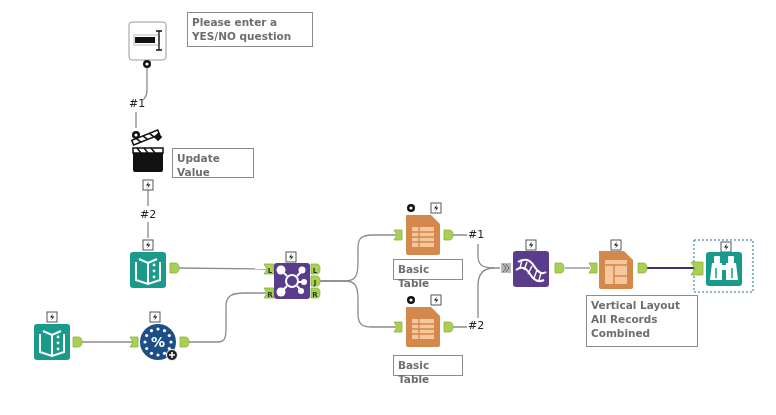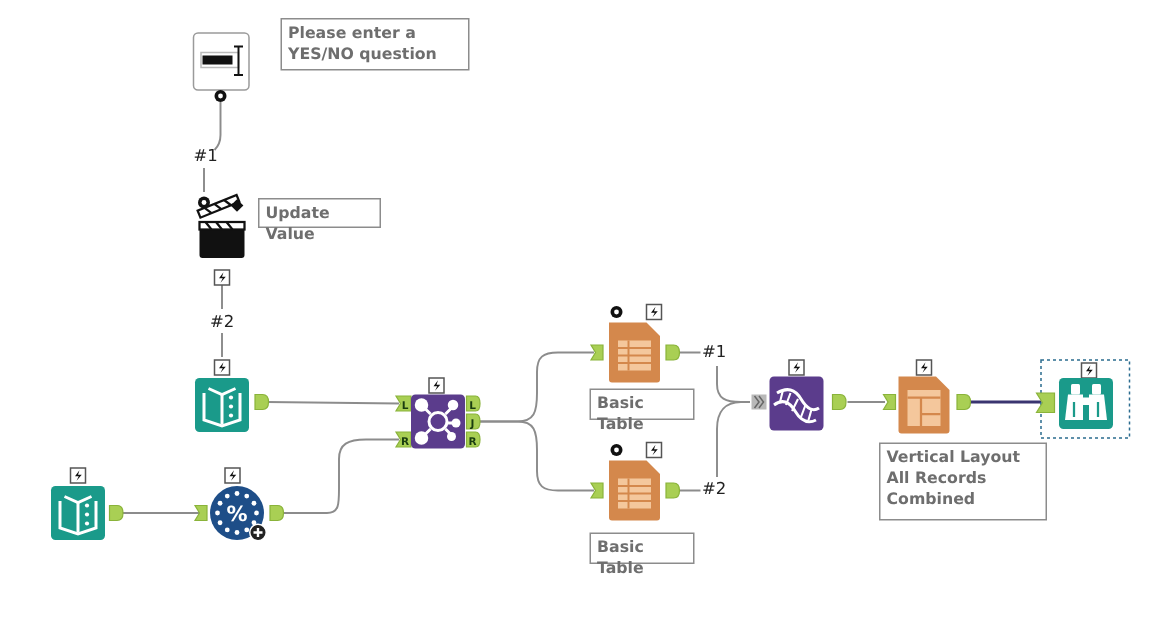--- a/index.html
+++ b/index.html
@@ -258,21 +258,21 @@
       <path d="M726 263 L736 263 L738 280 L726 280 Z"></path>
       <rect x="721" y="265" width="6" height="5"></rect>
       <path d="M716 268 L716 278 M732 268 L732 278" stroke="#1a9a8a" stroke-width="1.5"></path>
     </g>
   </g>
 </svg>
 
 <div class="annotation" style="left:172px; top:12px; width:126px; height:35px;margin-left:15px;">Please enter a
 YES/NO question</div>
 
-<div class="annotation" style="left:172px; top:132px; width:82px; height:20px;">Update Value</div>
+<div class="annotation" style="left:172px; top:148px; width:82px; height:30px;">Update Value</div>
 
 <div class="annotation" style="left:393px; top:259px; width:70px; height:21px;">Basic Table</div>
 
 <div class="annotation" style="left:393px; top:355px; width:70px; height:21px;">Basic Table</div>
 
 <div class="annotation" style="left:586px; top:295px; width:112px; height:52px;">Vertical Layout
 All Records
 Combined</div>
 
 <span class="conn-label" style="left:129px; top:97px;">#1</span>

